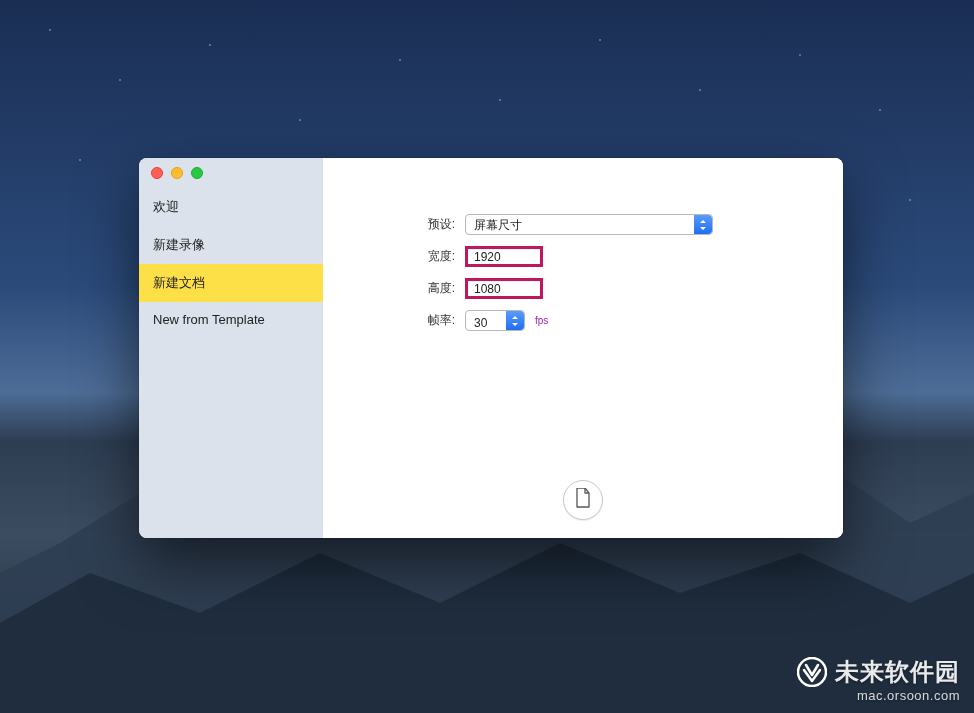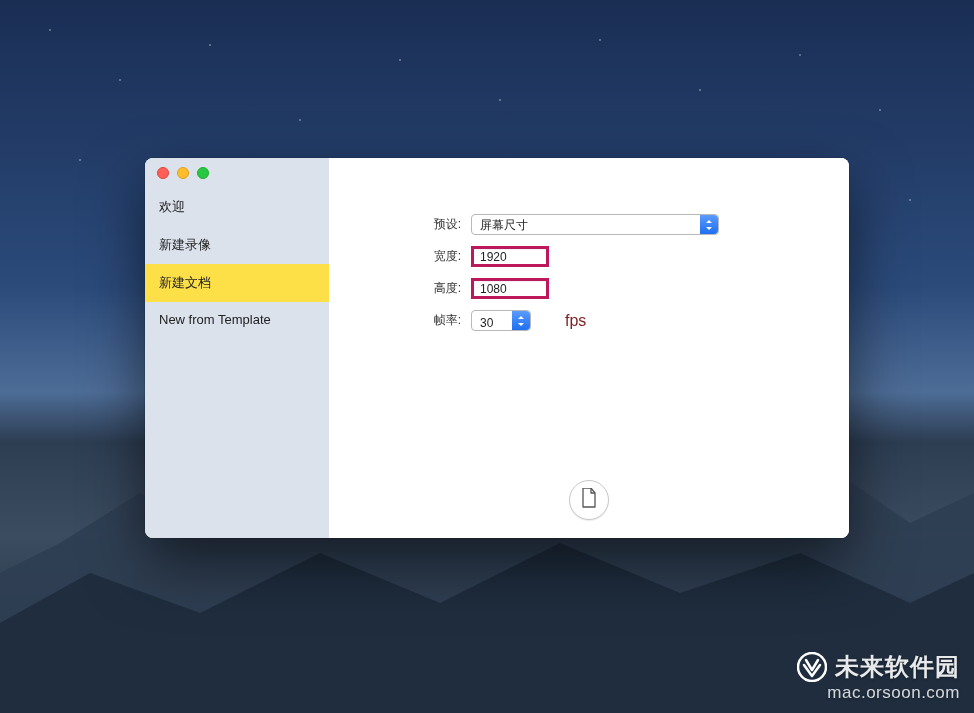--- a/index.html
+++ b/index.html
@@ -25,21 +25,21 @@
       radial-gradient(1px 1px at 910px 200px, #fff, transparent),
       linear-gradient(to bottom, #1a2e54 0%, #2b4a7a 40%, #4d6c96 55%, #2d3d52 62%, #3c4c60 75%, #1d2a3a 100%);
   }
 
   .mountain {
     position: absolute; left: 0; bottom: 0; width: 974px; height: 260px; pointer-events: none;
   }
 
   .window {
     position: absolute;
-    left: 145px; top: 158px;
+    left: 139px; top: 158px;
     width: 704px; height: 380px;
     background: #fff;
     border-radius: 8px;
     box-shadow: 0 25px 60px rgba(0,0,0,0.55), 0 0 0 1px rgba(0,0,0,0.1);
     display: flex;
     overflow: hidden;
   }
 
   .sidebar {
     width: 184px; flex: 0 0 184px;
@@ -80,42 +80,42 @@
     background: linear-gradient(#5a9bff, #1e6ff0);
     border-top-right-radius: 4px; border-bottom-right-radius: 4px;
     display: flex; align-items: center; justify-content: center;
   }
   .aqua-select .arrow svg { width: 8px; height: 10px; }
   .text-input {
     height: 21px; width: 78px; border: 3px solid #be185d; border-radius: 0;
     font-size: 12px; padding: 0 6px; color: #222; background: #fff;
     box-shadow: inset 0 1px 1px rgba(0,0,0,0.06);
   }
-  .unit { font-size: 16px; color: #7f1d1d; margin-left: 24px; }
+  .unit { font-size: 10px; color: #a21caf; }
 
   .doc-button {
     position: absolute; left: 50%; transform: translateX(-50%);
     bottom: 18px;
     width: 40px; height: 40px; border-radius: 50%;
     background: #fff; border: 1px solid #c8c8c8;
     display: flex; align-items: center; justify-content: center;
     box-shadow: 0 1px 1px rgba(0,0,0,0.08);
     cursor: default;
   }
   .doc-button svg { width: 16px; height: 20px; }
 
   .watermark {
     position: absolute; right: 14px; bottom: 10px;
     color: rgba(255,255,255,0.9); text-align: right;
     font-family: Arial, sans-serif;
     text-shadow: 0 1px 3px rgba(0,0,0,0.4);
   }
   .watermark .line { display: flex; align-items: center; justify-content: flex-end; gap: 8px; }
   .watermark .cn { font-size: 24px; font-weight: bold; letter-spacing: 1px; }
-  .watermark .en { font-size: 17px; opacity: 0.9; letter-spacing: 0.5px; }
+  .watermark .en { font-size: 13px; opacity: 0.9; letter-spacing: 0.5px; }
   .watermark .logo { width: 30px; height: 30px; }
 </style>
 </head>
 <body>
 
 <div class="desktop">
 
   <svg class="mountain" viewBox="0 0 974 260" preserveAspectRatio="none">
     <path d="M0,260 L0,120 L60,90 L140,40 L220,80 L300,30 L380,70 L470,10 L560,60 L650,5 L740,55 L830,15 L910,70 L974,40 L974,260 Z" fill="#2f3e52" opacity="0.9"></path>
     <path d="M0,260 L0,170 L90,120 L200,160 L320,100 L440,150 L560,90 L680,140 L800,100 L910,150 L974,120 L974,260 Z" fill="#1f2c3d" opacity="0.95"></path>

